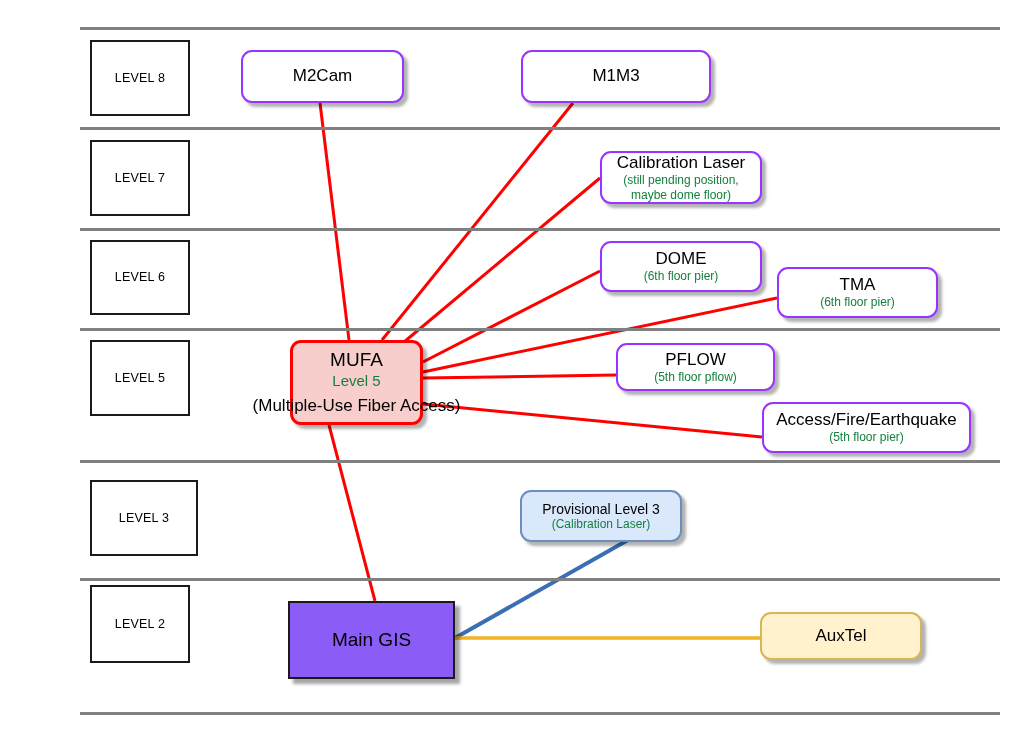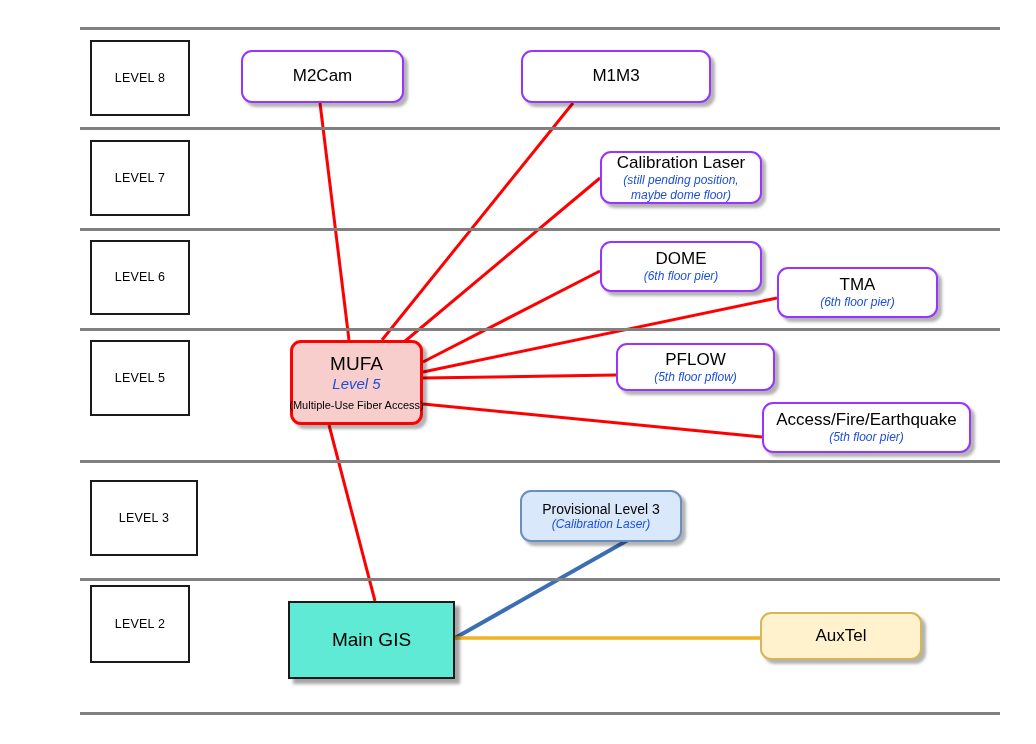--- a/index.html
+++ b/index.html
@@ -44,23 +44,22 @@
     line-height: 1.18;
     background: #ffffff;
   }
   .node .title {
     font-size: 17px;
     color: #000000;
     white-space: nowrap;
   }
   .node .sub {
     font-size: 12px;
-    color: #1d4ed8;
+    color: #15803d;
     white-space: nowrap;
-    font-style: italic;
   }
   .node .sub2 {
     font-size: 11px;
     color: #000000;
     white-space: nowrap;
     margin-top: 6px;
   }
 
   
   .level-box {
@@ -83,21 +82,21 @@
 
   
   .eq-red {
     border: 3px solid #ff0000;
     border-radius: 11px;
     background: #f8cecc;
     box-shadow: 4px 4px 3px rgba(0,0,0,0.30);
   }
   .eq-red .title { font-size: 19px; }
   .eq-red .sub   { font-size: 15px; }
-  .eq-red .sub2  { font-size: 11px; }
+  .eq-red .sub2  { font-size: 17px; }
 
   
   .eq-blue {
     border: 2px solid #6c8ebf;
     border-radius: 11px;
     background: #dae8fc;
     box-shadow: 4px 4px 3px rgba(0,0,0,0.30);
   }
   .eq-blue .title { font-size: 14px; }
 
@@ -107,21 +106,21 @@
     border-radius: 11px;
     background: #fff2cc;
     box-shadow: 4px 4px 3px rgba(0,0,0,0.30);
   }
   .eq-yellow .title { font-size: 17px; }
 
   
   .eq-plain {
     border: 2.5px solid #1a1a1a;
     border-radius: 0;
-    background: #5eead4;
+    background: #8b5cf6;
     box-shadow: 5px 5px 3px rgba(0,0,0,0.35);
   }
   .eq-plain .title { font-size: 19px; }
 </style>
 </head>
 <body>
 
 <div id="stage">
   <svg id="wires" viewBox="0 0 1036 744" preserveAspectRatio="none">
       <line x1="349" y1="340" x2="320" y2="103" stroke="#ff0000" stroke-width="3" stroke-linecap="butt"></line>

